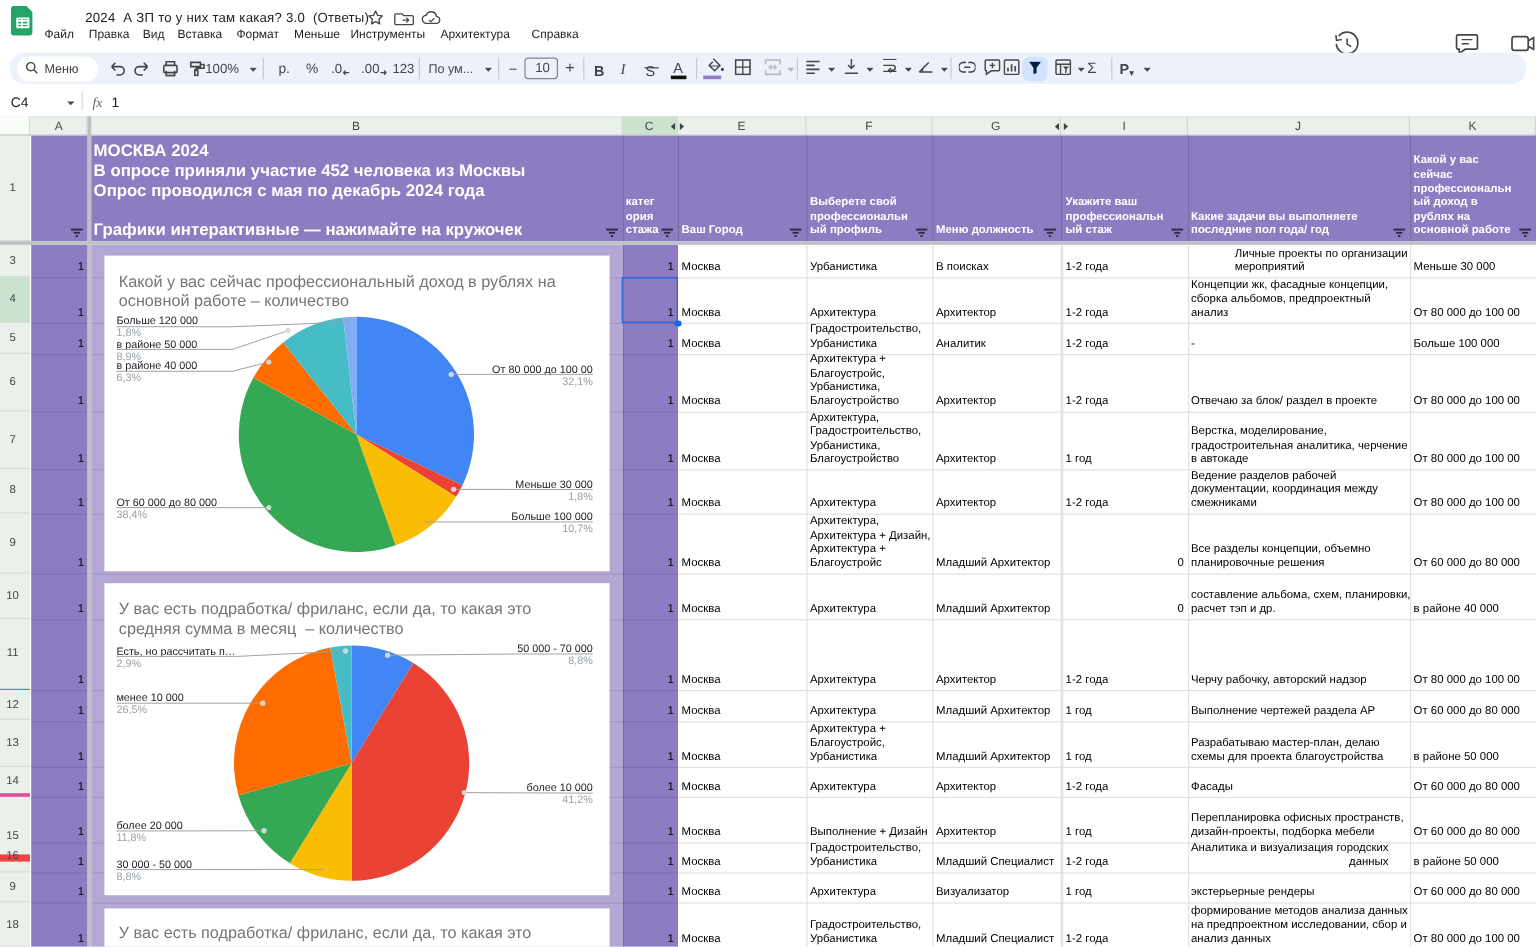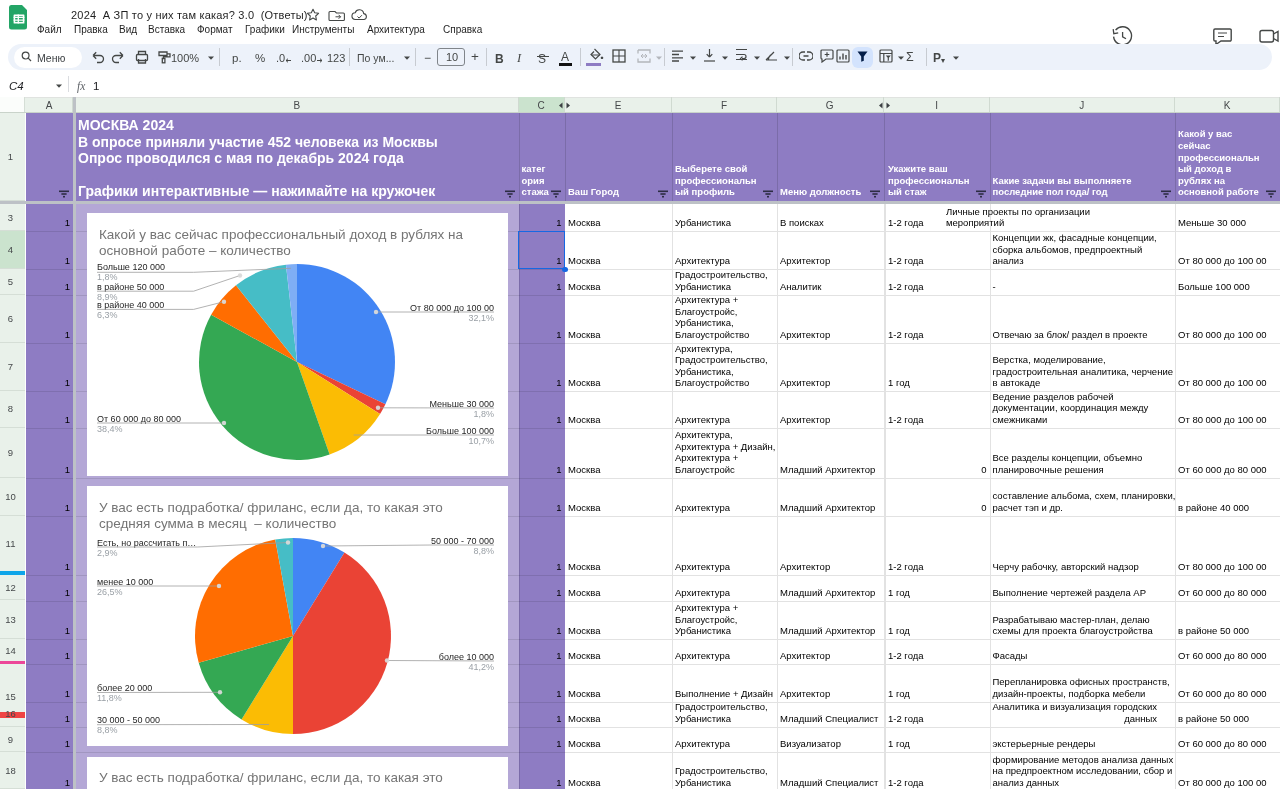--- a/index.html
+++ b/index.html
@@ -32,21 +32,21 @@
 <path d="M24 3.5 h5 l1.4 1.5 h7 a1 1 0 0 1 1 1 v5.5 a1 1 0 0 1 -1 1 h-13.4 a1 1 0 0 1 -1 -1 v-7 a1 1 0 0 1 1 -1 Z"></path>
 <path d="M29.5 8.8 h5 M32.6 6.8 l2 2 -2 2" stroke-width="1"></path>
 <path d="M49.5 11.5 a3.4 3.4 0 0 1 -.3 -6.8 a4.4 4.4 0 0 1 8.5 .9 a3 3 0 0 1 .4 5.9 Z"></path>
 <path d="M51.5 8.5 l1.6 1.6 2.8-2.9" stroke-width="1"></path>
 </svg>
 <div class="a" style="left:37px;top:24px;font-size:10px;color:#1f1f1f;">Файл</div>
 <div class="a" style="left:74px;top:24px;font-size:10px;color:#1f1f1f;">Правка</div>
 <div class="a" style="left:119px;top:24px;font-size:10px;color:#1f1f1f;">Вид</div>
 <div class="a" style="left:148px;top:24px;font-size:10px;color:#1f1f1f;">Вставка</div>
 <div class="a" style="left:197px;top:24px;font-size:10px;color:#1f1f1f;">Формат</div>
-<div class="a" style="left:245px;top:24px;font-size:10px;color:#1f1f1f;">Графики</div>
+<div class="a" style="left:245px;top:24px;font-size:10px;color:#1f1f1f;">Меньше</div>
 <div class="a" style="left:292px;top:24px;font-size:10px;color:#1f1f1f;">Инструменты</div>
 <div class="a" style="left:367px;top:24px;font-size:10px;color:#1f1f1f;">Архитектура</div>
 <div class="a" style="left:443px;top:24px;font-size:10px;color:#1f1f1f;">Справка</div>
 <svg class="a" style="left:1111px;top:25px" width="169" height="23" viewBox="0 0 169 23" fill="none" stroke="#444746" stroke-width="1.4">
 <path d="M4.6 5.1 A9 9 0 1 1 2.6 11.6"></path>
 <path d="M2.2 4.2 l0.6 4.5 4.4 -0.8" fill="none" stroke-width="1.3"></path>
 <path d="M11.6 7 v4.8 l3.4 2" stroke-width="1.3"></path>
 <path d="M104 4 h15 a1.2 1.2 0 0 1 1.2 1.2 v9.6 a1.2 1.2 0 0 1 -1.2 1.2 h-9 l-5 3.5 v-3.5 h-1 a1.2 1.2 0 0 1 -1.2 -1.2 v-9.6 a1.2 1.2 0 0 1 1.2 -1.2 Z"></path>
 <path d="M107 8 h9 M107 11.5 h6" stroke-width="1.2"></path>
 <path d="M151 5.5 h9.5 a2 2 0 0 1 2 2 v7.5 a2 2 0 0 1 -2 2 h-9.5 a2 2 0 0 1 -2 -2 v-7.5 a2 2 0 0 1 2 -2 Z"></path>
@@ -173,21 +173,21 @@
     <path d="M1 0.5 L4 3.8 L7 0.5 Z" fill="#444746"></path>
   </svg>
 <div class="a" style="left:906px;top:50px;font-size:12.5px;color:#444746;font-weight:400;letter-spacing:0px;">Σ</div>
 <div class="a" style="left:926px;top:48px;width:1px;height:18px;background:#c7cbd1;"></div>
 <div class="a" style="left:933px;top:50.5px;font-size:12px;color:#444746;font-weight:700;letter-spacing:0px;">Р</div>
 <div class="a" style="left:941px;top:56px;font-size:8px;color:#444746;font-weight:400;letter-spacing:0px;">▾</div>
 <svg class="a" style="left:952px;top:55.5px" width="8" height="5" viewBox="0 0 8 5">
     <path d="M1 0.5 L4 3.8 L7 0.5 Z" fill="#444746"></path>
   </svg>
 <div class="a" style="left:0;top:70px;width:1280px;height:27px;background:#fff;"></div>
-<div class="a" style="left:9px;top:80px;font-size:11.5px;color:#202124;font-style:italic;">C4</div>
+<div class="a" style="left:9px;top:80px;font-size:11.5px;color:#202124;">C4</div>
 <svg class="a" style="left:55px;top:84px" width="8" height="5" viewBox="0 0 8 5">
     <path d="M1 0.5 L4 3.8 L7 0.5 Z" fill="#444746"></path>
   </svg>
 <div class="a" style="left:68px;top:76px;width:1px;height:16px;background:#dadce0;"></div>
 <div class="a" style="left:77px;top:79.5px;font-size:11.5px;color:#5f6368;font-style:italic;font-family:'Liberation Serif',serif;">fx</div>
 <div class="a" style="left:93px;top:80px;font-size:11.5px;color:#202124;">1</div>
 <div class="a" style="left:0;top:97px;width:1280px;height:16px;background:#e9f1ea;border-top:1px solid #e0e3e0;"></div>
 <div class="a" style="left:0;top:113px;width:25px;height:676px;background:#e9f1ea;"></div>
 <div class="a" style="left:0;top:97px;width:25px;height:16px;background:#fbfdfb;border-right:1px solid #d5ded6;border-bottom:1px solid #d5ded6;"></div>
 <div class="hdrcell" style="left:26px;top:97px;width:47px;height:16px;border-right:1px solid #d0dad1;">A</div>
@@ -210,21 +210,21 @@
 <div class="a" style="left:0;top:112px;width:1280px;height:1px;background:#c9d3ca;"></div>
 <div class="hdrcell" style="left:0;top:113px;width:25px;height:87.5px;border-bottom:1px solid #d5ded6;font-size:9.5px;padding-right:4px;">1</div>
 <div class="hdrcell" style="left:0;top:204.5px;width:25px;height:26.5px;border-bottom:1px solid #d5ded6;font-size:9.5px;padding-right:4px;">3</div>
 <div class="hdrcell" style="left:0;top:231px;width:25px;height:38px;background:#cbe3ce;border-bottom:1px solid #d5ded6;font-size:9.5px;padding-right:4px;">4</div>
 <div class="hdrcell" style="left:0;top:269px;width:25px;height:25.5px;border-bottom:1px solid #d5ded6;font-size:9.5px;padding-right:4px;">5</div>
 <div class="hdrcell" style="left:0;top:294.5px;width:25px;height:48.0px;border-bottom:1px solid #d5ded6;font-size:9.5px;padding-right:4px;">6</div>
 <div class="hdrcell" style="left:0;top:342.5px;width:25px;height:48.5px;border-bottom:1px solid #d5ded6;font-size:9.5px;padding-right:4px;">7</div>
 <div class="hdrcell" style="left:0;top:391px;width:25px;height:36.5px;border-bottom:1px solid #d5ded6;font-size:9.5px;padding-right:4px;">8</div>
 <div class="hdrcell" style="left:0;top:427.5px;width:25px;height:50.0px;border-bottom:1px solid #d5ded6;font-size:9.5px;padding-right:4px;">9</div>
 <div class="hdrcell" style="left:0;top:477.5px;width:25px;height:38.0px;border-bottom:1px solid #d5ded6;font-size:9.5px;padding-right:4px;">10</div>
-<div class="hdrcell" style="left:0;top:515.5px;width:25px;height:59.799999999999955px;border-bottom:4px solid #0ea5e9;font-size:9.5px;padding-right:4px;">11</div>
+<div class="hdrcell" style="left:0;top:515.5px;width:25px;height:59.799999999999955px;border-bottom:1px solid #0ea5e9;font-size:9.5px;padding-right:4px;">11</div>
 <div class="hdrcell" style="left:0;top:575.3px;width:25px;height:25.200000000000045px;border-bottom:1px solid #d5ded6;font-size:9.5px;padding-right:4px;">12</div>
 <div class="hdrcell" style="left:0;top:600.5px;width:25px;height:38.5px;border-bottom:1px solid #d5ded6;font-size:9.5px;padding-right:4px;">13</div>
 <div class="hdrcell" style="left:0;top:639px;width:25px;height:25.299999999999955px;border-bottom:3px solid #ec4899;font-size:9.5px;padding-right:4px;">14</div>
 <div class="hdrcell" style="left:0;top:681px;width:25px;height:37.200000000000045px;border-bottom:6px solid #ef4444;font-size:9.5px;padding-right:4px;">15</div>
 <div class="hdrcell" style="left:0;top:701.5px;width:25px;height:25.299999999999955px;border-bottom:1px solid #d5ded6;font-size:9.5px;padding-right:4px;">16</div>
 <div class="hdrcell" style="left:0;top:726.8px;width:25px;height:25.5px;border-bottom:1px solid #d5ded6;font-size:9.5px;padding-right:4px;">9</div>
 <div class="hdrcell" style="left:0;top:752.3px;width:25px;height:36.700000000000045px;border-bottom:1px solid #d5ded6;font-size:9.5px;padding-right:4px;">18</div>
 <div class="a" style="left:26px;top:113px;width:47px;height:87.5px;background:#8e7cc3;"></div>
 <div class="a" style="left:76px;top:113px;width:1204px;height:87.5px;background:#8e7cc3;"></div>
 <div class="a" style="left:26px;top:204px;width:47px;height:585px;background:#8e7cc3;"></div>
@@ -369,21 +369,21 @@
   </div>
 <div class="cell" style="left:672px;top:204.5px;width:105px;height:26.5px;">
     <div>Урбанистика</div>
   </div>
 <div class="cell" style="left:777px;top:204.5px;width:106.5px;height:26.5px;">
     <div>В поисках</div>
   </div>
 <div class="cell" style="left:885px;top:204.5px;width:104.5px;height:26.5px;">
     <div>1-2 года</div>
   </div>
-<div class="cell" style="left:931px;top:204.5px;width:185.5px;height:26.5px;padding-left:15px;">
+<div class="cell" style="left:1014px;top:204.5px;width:185.5px;height:26.5px;padding-left:15px;">
     <div>Личные проекты по организации<br>мероприятий</div>
   </div>
 <div class="cell" style="left:1175px;top:204.5px;width:105px;height:26.5px;">
     <div>Меньше 30 000</div>
   </div>
 <div class="cell" style="left:26px;top:231px;width:47px;height:38px;justify-content:flex-end;">
     <div>1</div>
   </div>
 <div class="cell" style="left:518.5px;top:231px;width:46.0px;height:38px;justify-content:flex-end;">
     <div>1</div>

